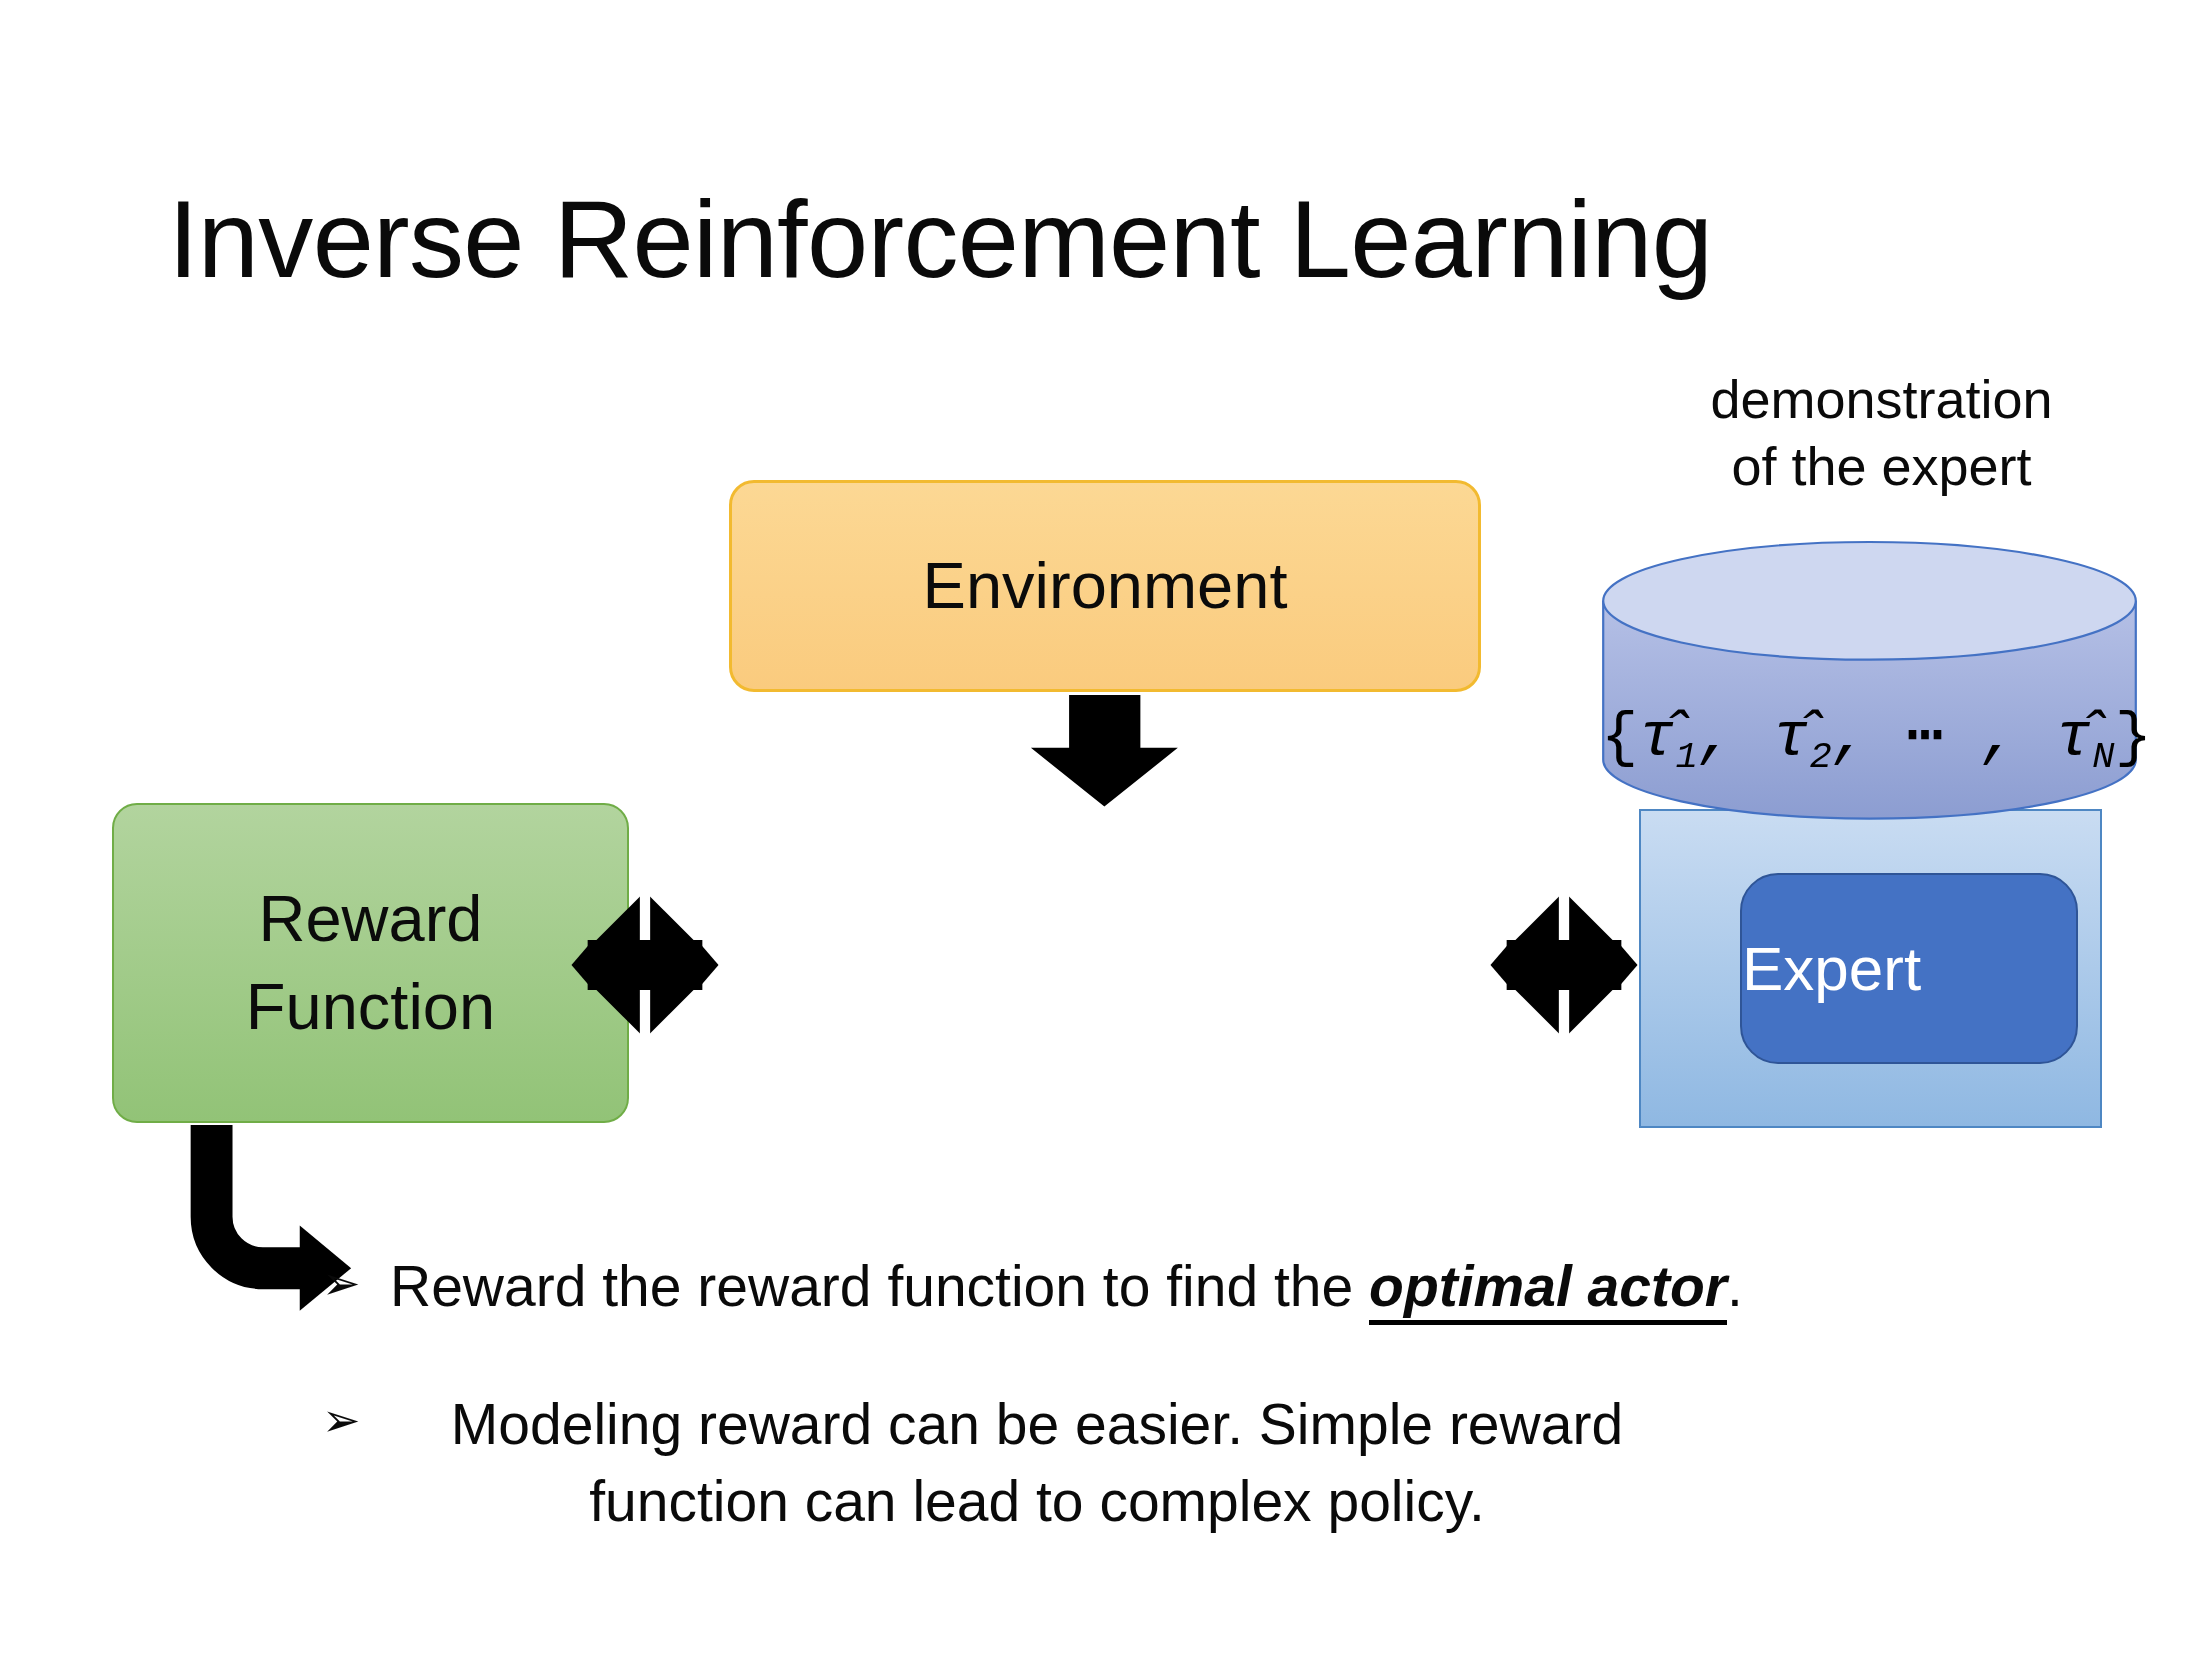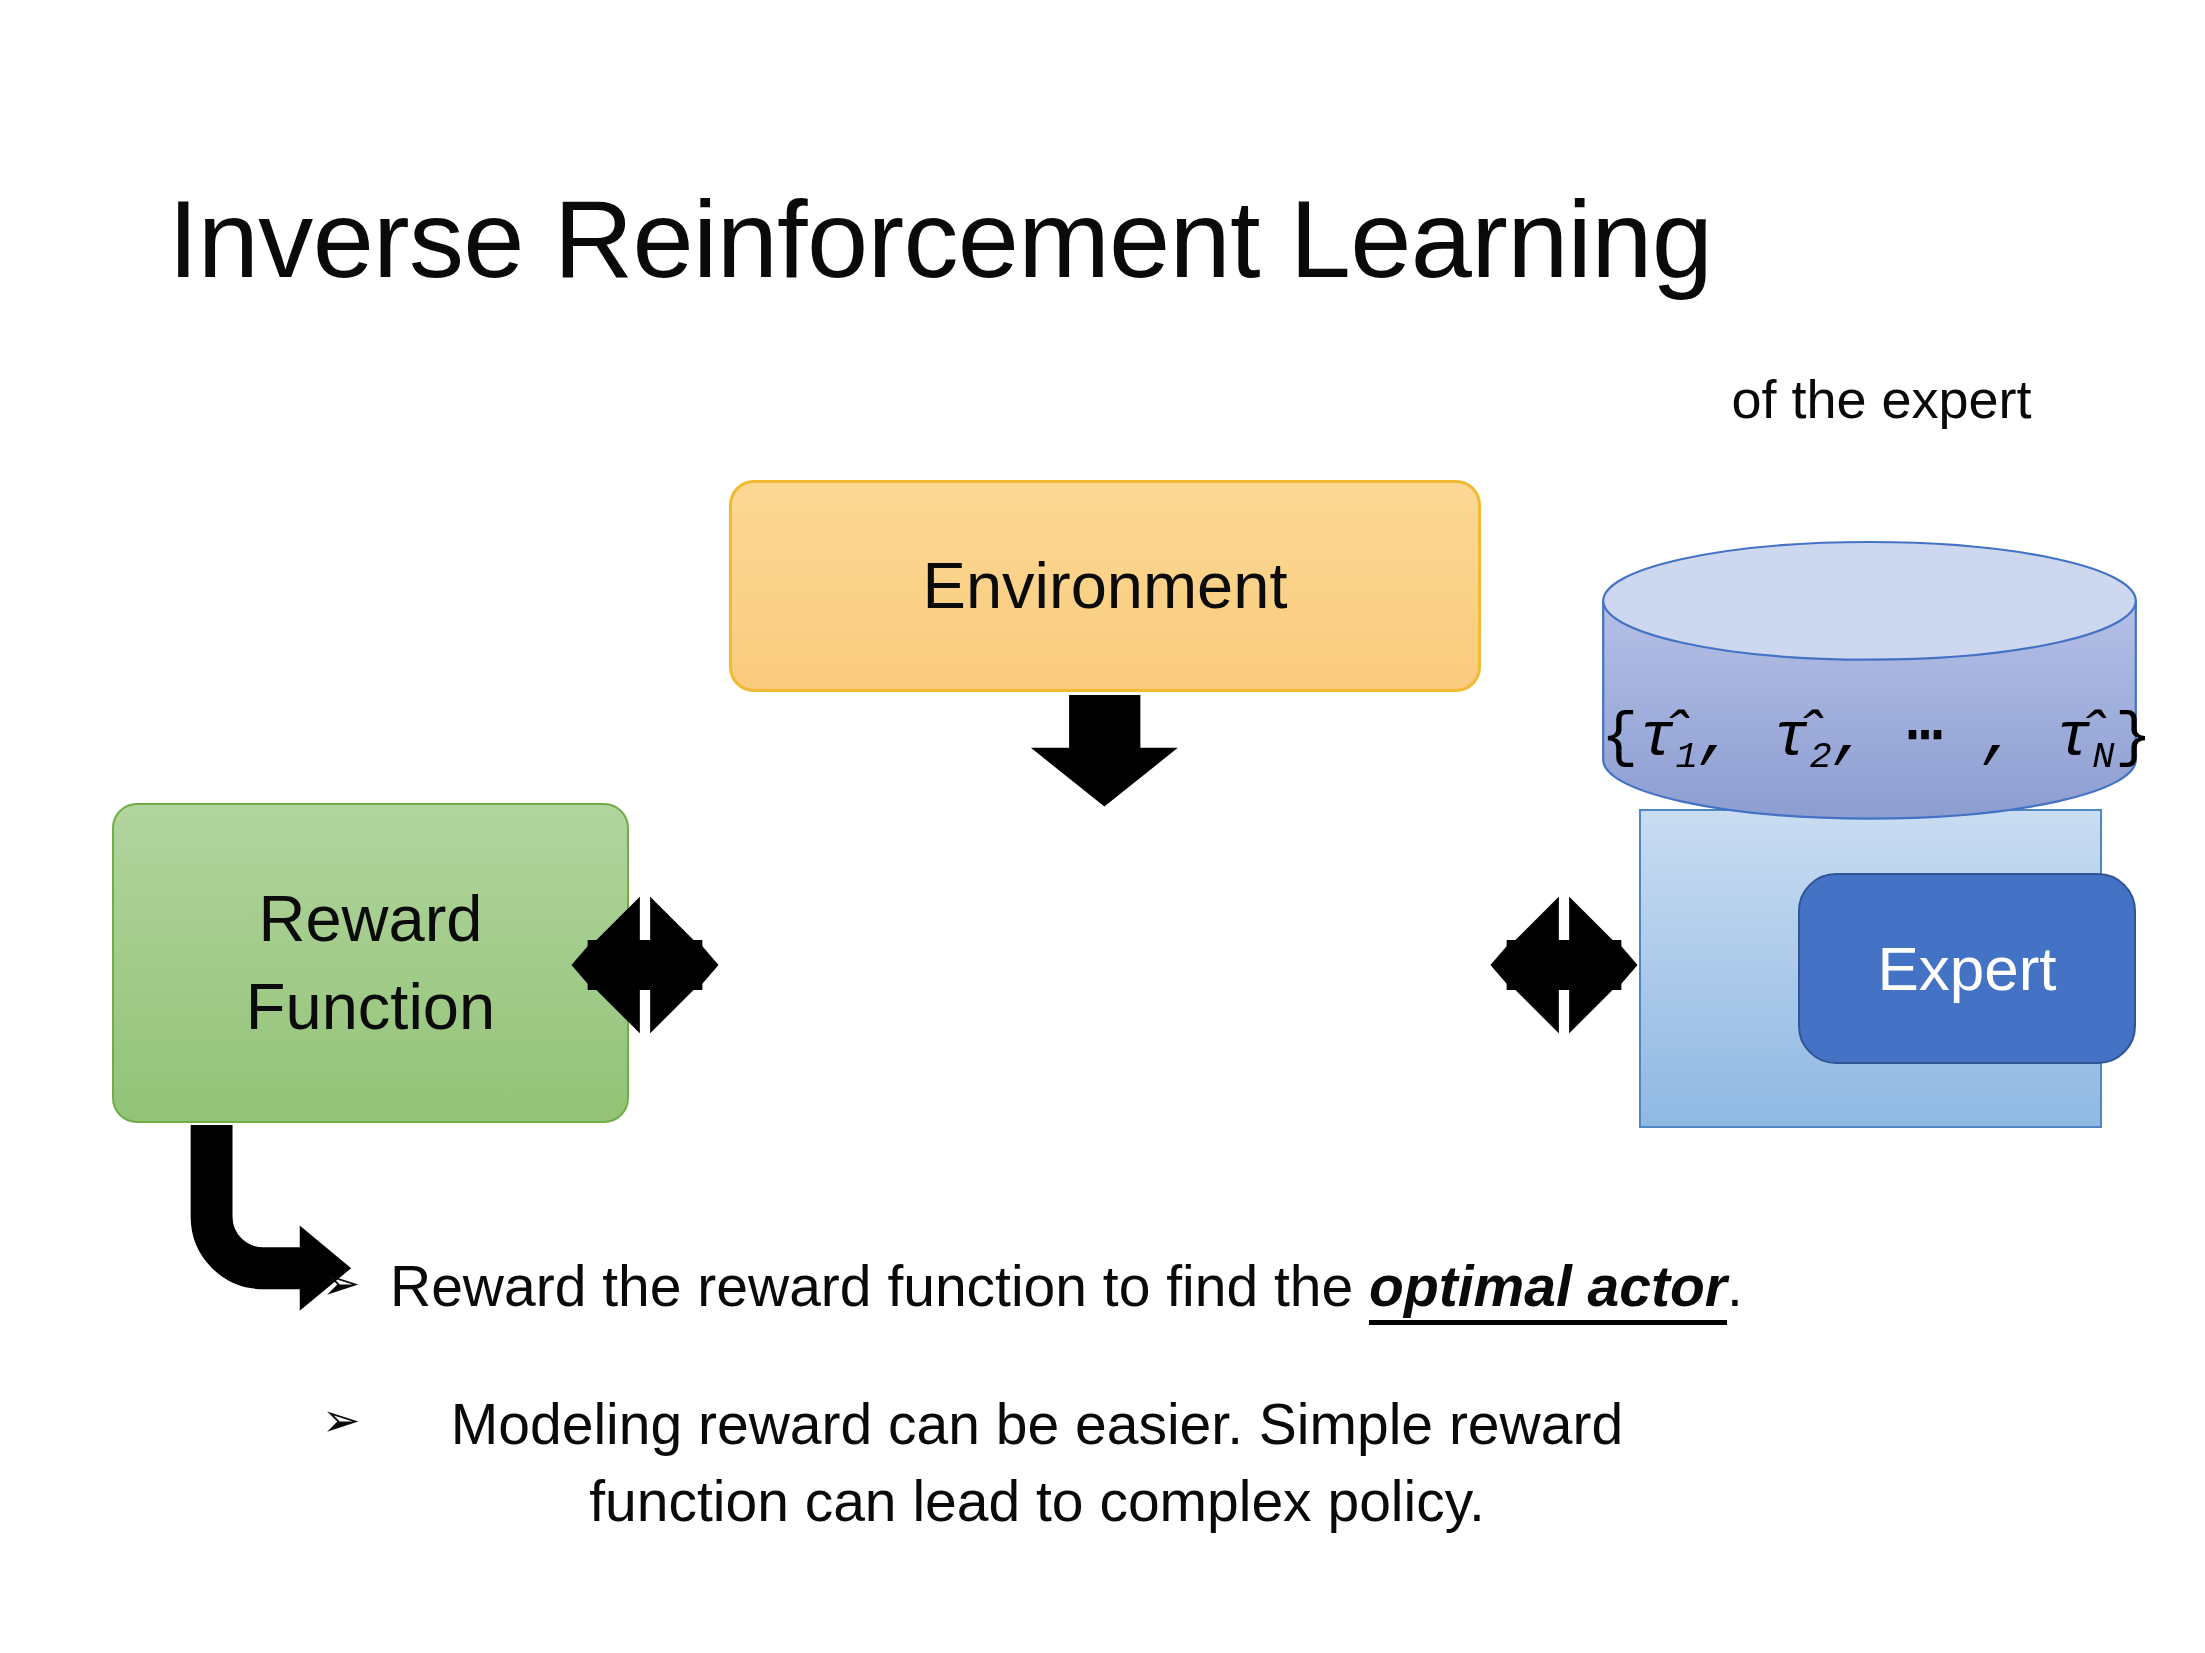--- a/index.html
+++ b/index.html
@@ -52,25 +52,25 @@
     position:absolute;left:3.7px;right:5.9px;top:7.4px;bottom:6.6px;
     border:2.2px solid var(--rl_border);opacity:.85;pointer-events:none;
   }
   #expert-panel{
     left:1639px;top:809px;width:459px;height:315px;
     background:linear-gradient(180deg,var(--expert_panel_fill_top),var(--expert_panel_fill_bottom));
     border:2.2px solid var(--expert_panel_border);
     z-index:2;
   }
   #expert-btn{
-    left:1798px;top:873px;width:338px;height:191px;
+    left:1740px;top:873px;width:338px;height:191px;
     background:var(--expert_fill);
     border:2.9px solid var(--expert_border);
     border-radius:38px;
-    display:flex;align-items:center;justify-content:center;
+    display:flex;align-items:center;
     font-size:62px;color:#ffffff;
     box-sizing:border-box;z-index:3;
   }
 
   
   #cylinder{left:1601px;top:539px;z-index:5;}
   #math-label{
     left:1601px;top:696px;width:537px;z-index:6;
     text-align:center;
     font-family:Liberation Mono, monospace;
@@ -103,20 +103,21 @@
   }
 </style>
 </head>
 <body>
 
 <div id="slide">
 
   <div class="abs" id="title">Inverse Reinforcement Learning</div>
 
   <div class="abs" id="demo-label">
+    <div>demonstration</div>
     <div>of the expert</div>
   </div>
 
   <div class="abs node" id="env-box">
     <span>Environment</span>
   </div>
 
   <svg class="abs arrow-svg" id="down-arrow" width="158" height="118" viewBox="0 0 215 160">
     <polygon points="60,5 157,5 157,77 208,77 108,157 8,77 60,77" fill="#000000"></polygon>
   </svg>

